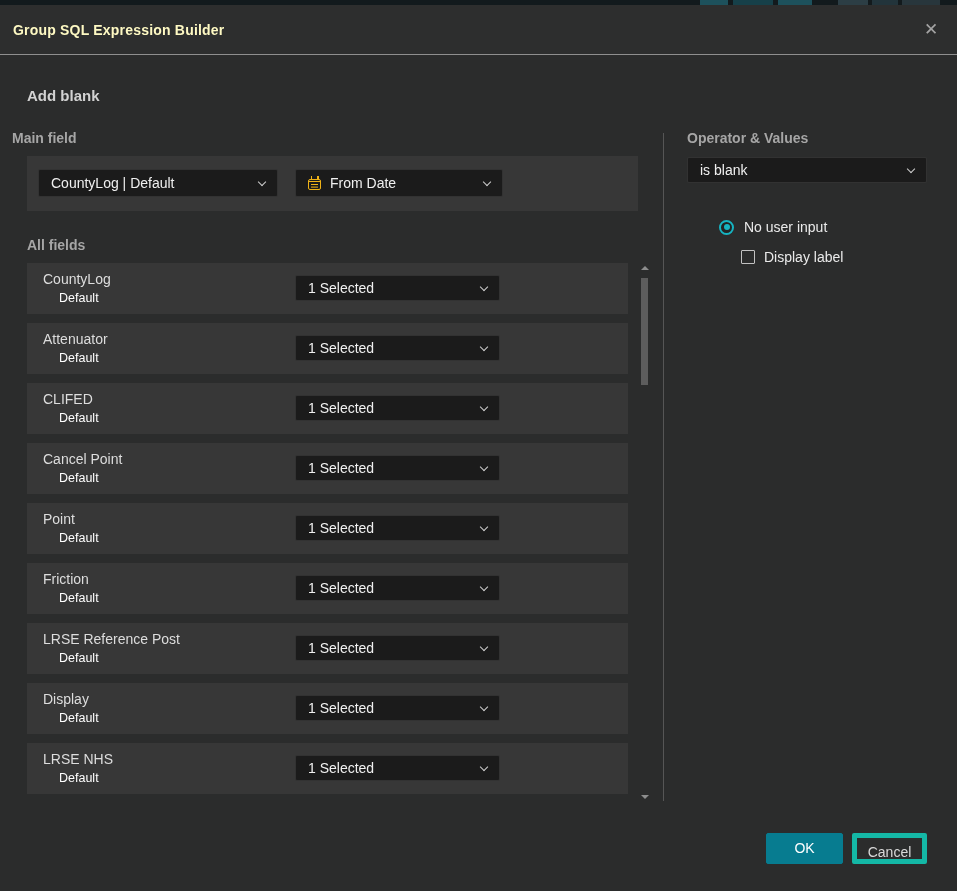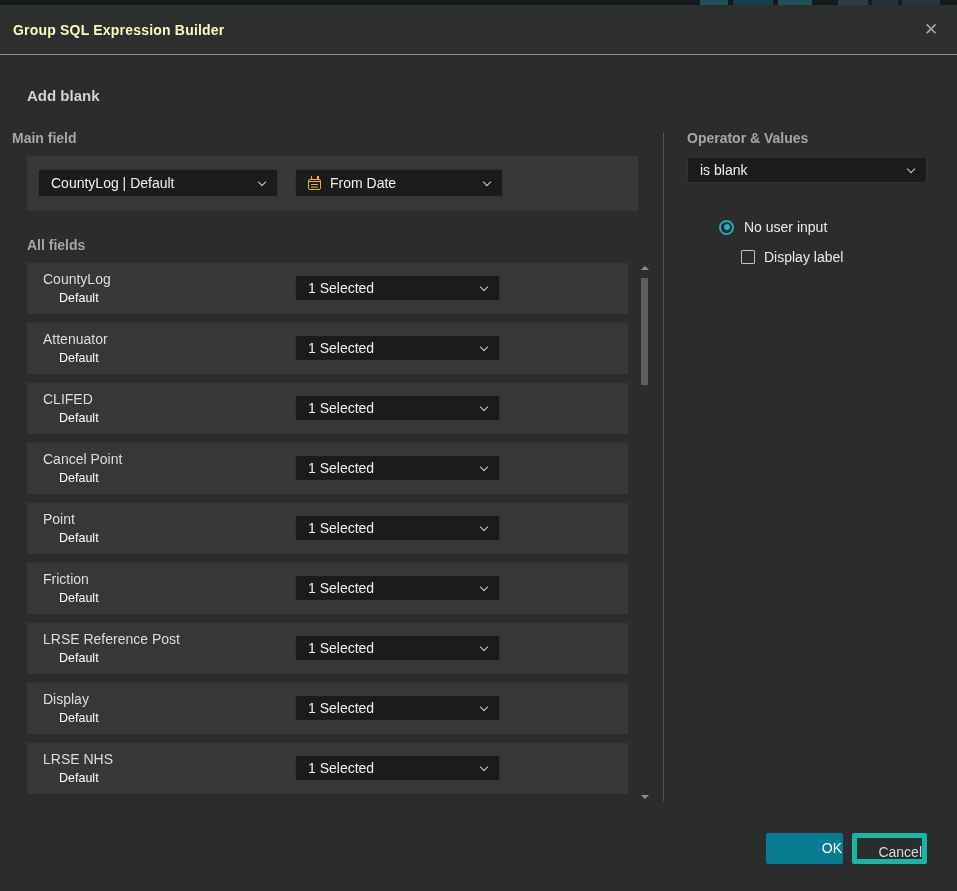--- a/index.html
+++ b/index.html
@@ -40,21 +40,21 @@
   .sb-down{position:absolute;left:1px;bottom:4px;width:0;height:0;border-left:4px solid transparent;border-right:4px solid transparent;border-top:4px solid #8d8d8d;}
   .sb-thumb{position:absolute;left:1px;top:16px;width:7px;height:107px;background:#5d5d5d;}
 
   .v-divider{position:absolute;left:663px;top:128px;width:1px;height:668px;background:#565656;}
 
   .choice-row{position:absolute;display:flex;align-items:center;color:#eaeaea;font-size:14px;cursor:pointer;padding-left:32px;}
   .radio{width:15px;height:15px;border-radius:50%;border:2px solid #16b4c2;position:relative;margin-right:10px;flex:none;background:#232424;}
   .radio .dot{position:absolute;inset:2.5px;border-radius:50%;background:#16b4c2;}
   .checkbox{width:14px;height:14px;border:1.5px solid #c2c2c2;border-radius:1px;margin-right:9px;flex:none;background:transparent;}
 
-  .btn{position:absolute;height:31px;font-size:14px;text-align:right;line-height:29px;border-radius:2px;cursor:pointer;}
+  .btn{position:absolute;height:31px;font-size:14px;text-align:center;line-height:29px;border-radius:2px;cursor:pointer;}
   .btn-ok{left:766px;top:828px;width:77px;background:#077c90;color:#ffffff;border:1px solid #077c90;}
   .btn-cancel{left:852px;top:828px;width:75px;background:transparent;color:#d9d9d9;border:5px solid #14b8a6;}
 </style>
 </head>
 <body>
 
 <div class="screen">
 
   <div class="top-strip">
     <div class="frag" style="left:700px;width:28px;background:#1d515c"></div>

